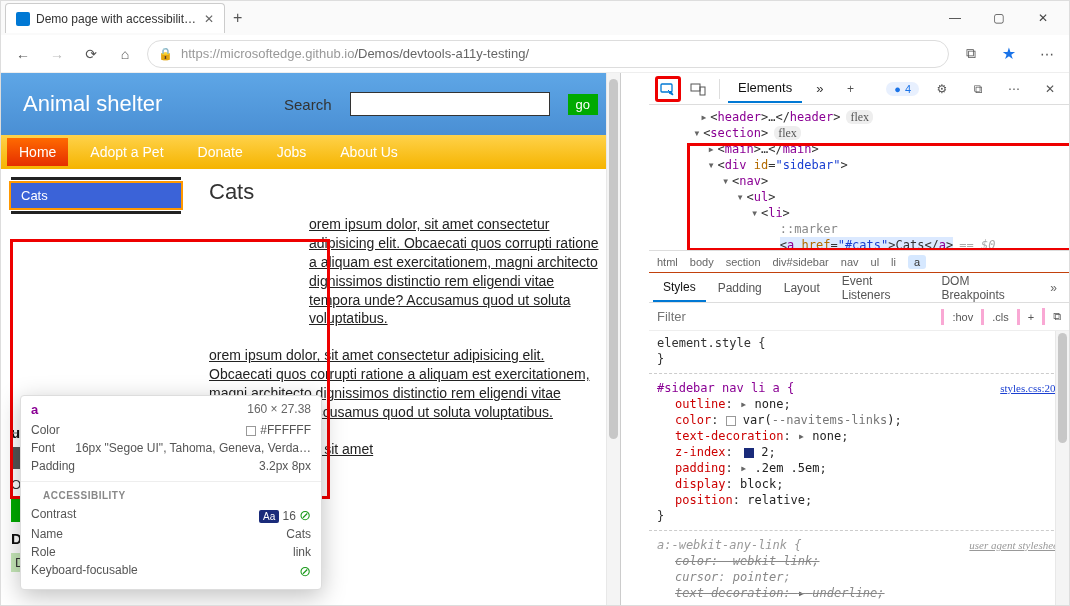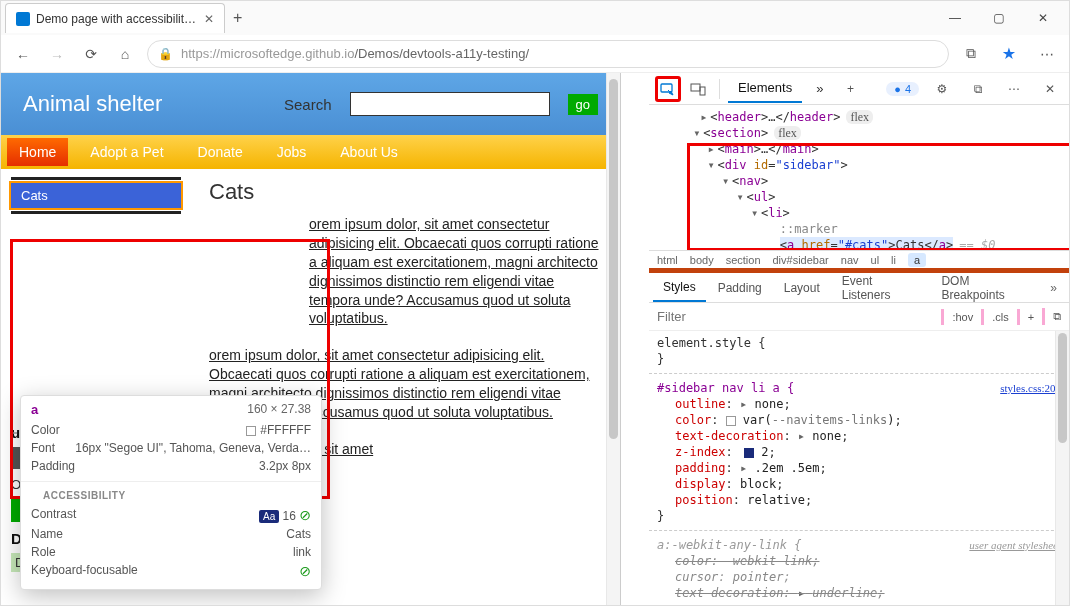--- a/index.html
+++ b/index.html
@@ -91,21 +91,21 @@
 .dt-dom .tag { color:#8a0094;}
 .dt-dom .attr { color:#b36b00;}
 .dt-dom .val { color:#1a3fd1;}
 .dt-dom .pill { background:#eee; color:#555; font-family:"Segoe UI"; font-size:12px; padding:0 4px; border-radius:6px; margin-left:6px;}
 .dt-dom .link { color:#1a3fd1; text-decoration:underline; text-decoration-color:#b00;}
 .dt-dom .hl { background:#dbe9ff; display:inline-block; }
 .dt-dom .eqs { color:#aaa; font-style:italic; margin-left:6px;}
 .dt-dom .marker { color:#888;}
 .red-box-dom { position:absolute; border:3px solid #e00; left:38px; top:38px; width:404px; height:108px; pointer-events:none;}
 
-.crumbs { height:22px; border-bottom:5px solid #c2410c; display:flex; align-items:center; padding:0 8px; gap:12px; font-size:11px; color:#666;}
+.crumbs { height:22px; border-bottom:1px solid #c2410c; display:flex; align-items:center; padding:0 8px; gap:12px; font-size:11px; color:#666;}
 .crumbs span { cursor:pointer; }
 .crumbs .cur { background:#d6e8ff; padding:1px 6px; border-radius:3px; color:#333;}
 
 .subtabs { height:30px; display:flex; align-items:center; border-bottom:1px solid #ddd; padding:0 4px; gap:2px;}
 .subtabs .st { padding:6px 10px; font-size:12px; color:#555; cursor:pointer; }
 .subtabs .st.active { border-bottom:2px solid #0078d4; color:#111;}
 .subtabs .more { margin-left:auto; padding:0 8px; color:#666; cursor:pointer;}
 
 .filterrow { height:28px; display:flex; align-items:center; border-bottom:1px solid #eee; }
 .filterrow input { flex:1; border:none; padding:4px 8px; font-size:13px; outline:none; color:#999;}

